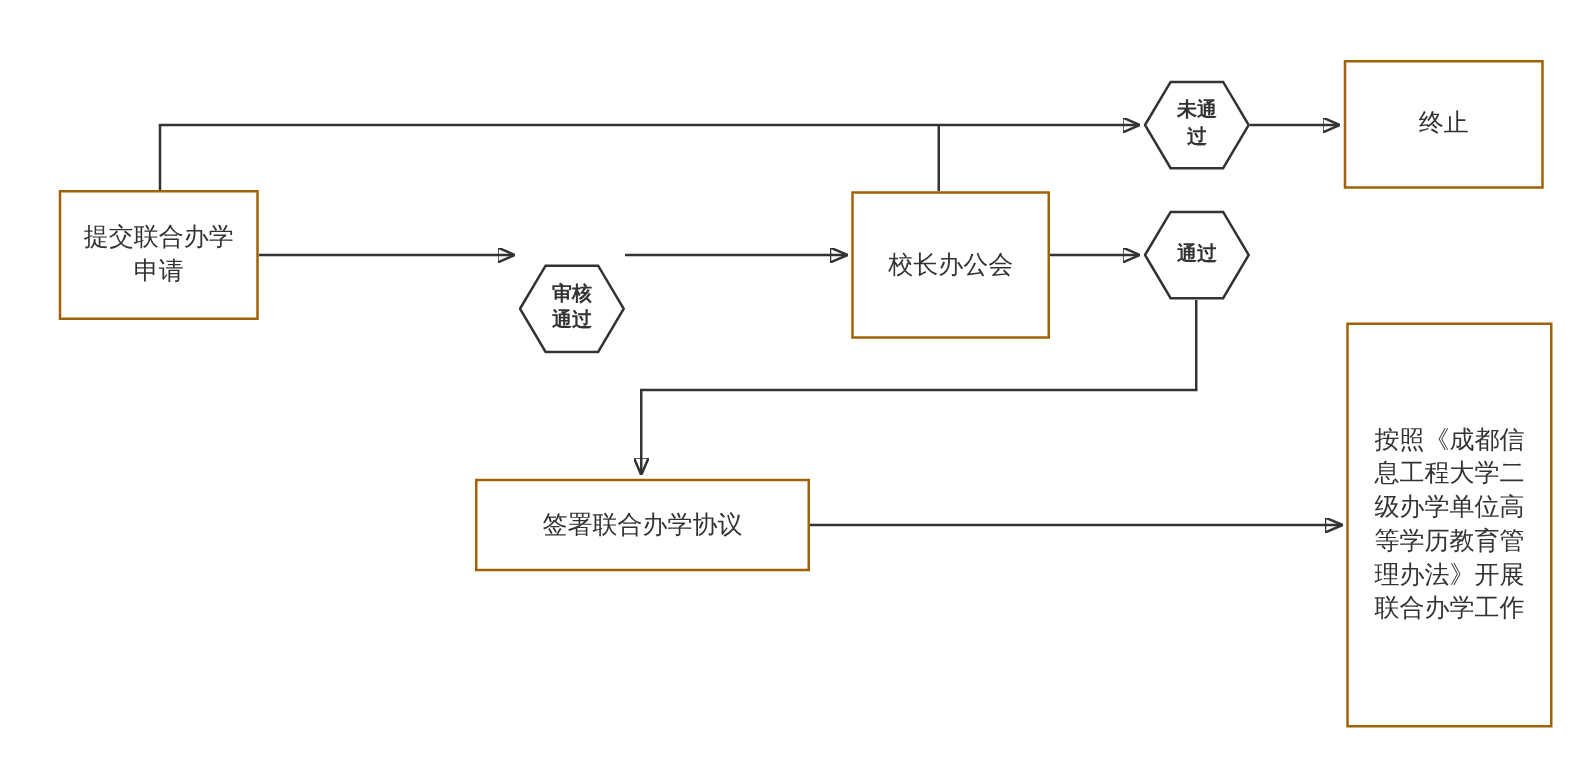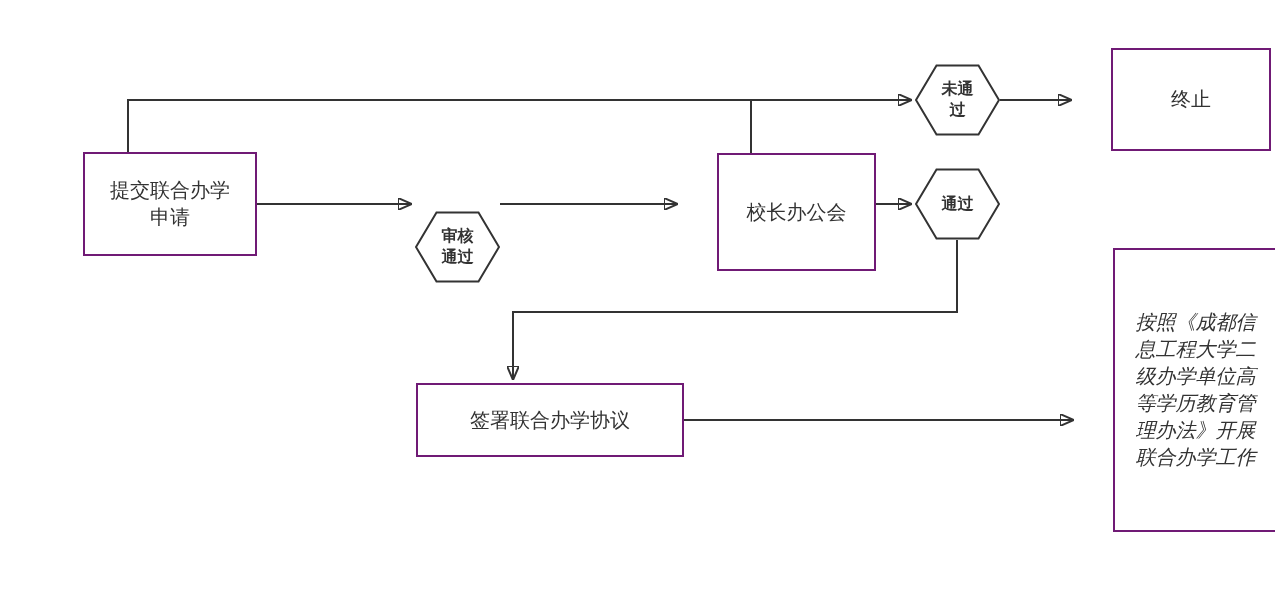--- a/index.html
+++ b/index.html
@@ -37,43 +37,42 @@
   .node .label {
     position: relative;
     z-index: 2;
     white-space: pre-line;
     font-size: 20px;
     line-height: 1.35;
     color: #333333;
   }
   .rect-node {
     background: #ffffff;
-    border: 2px solid #701a75;
+    border: 2px solid #a16207;
     box-sizing: border-box;
-    margin-left: 36px;
   }
   .hex-node .label {
     font-size: 16px;
     line-height: 1.3;
     font-weight: bold;
   }
   .hex-node svg {
     position: absolute;
     left: 0; top: 0;
     z-index: 1;
   }
   
-  #node-submit    { left: 47px;   top: 152px; width: 174px; height: 104px; }
+  #node-submit    { left: 47px;   top: 152px; width: 160px; height: 104px; }
   #node-review    { left: 415px;  top: 168px; width: 85px;  height: 72px; margin-top: 43px;  }
   #node-meeting   { left: 681px;  top: 153px; width: 159px; height: 118px; }
   #node-notpass   { left: 915px;  top: 64px;  width: 85px;  height: 72px;  }
   #node-terminate { left: 1075px; top: 48px;  width: 160px; height: 103px; }
   #node-pass      { left: 915px;  top: 168px; width: 85px;  height: 72px;  }
   #node-sign      { left: 380px;  top: 383px; width: 268px; height: 74px; text-align: center;  }
-  #node-policy    { left: 1077px; top: 248px; width: 165px; height: 284px; font-style: italic; }
+  #node-policy    { left: 1077px; top: 258px; width: 165px; height: 324px; }
 </style>
 </head>
 <body>
 
 <div class="canvas">
 
   <svg class="edge-layer" width="1275" height="614" viewBox="0 0 1275 614" xmlns="http://www.w3.org/2000/svg">
     <defs>
       <marker id="arrow" viewBox="0 0 14 12" refX="13" refY="6" markerWidth="14" markerHeight="12" markerUnits="userSpaceOnUse" orient="auto">
         <path d="M0,0 L14,6 L0,12 Z" fill="#333333"></path>

